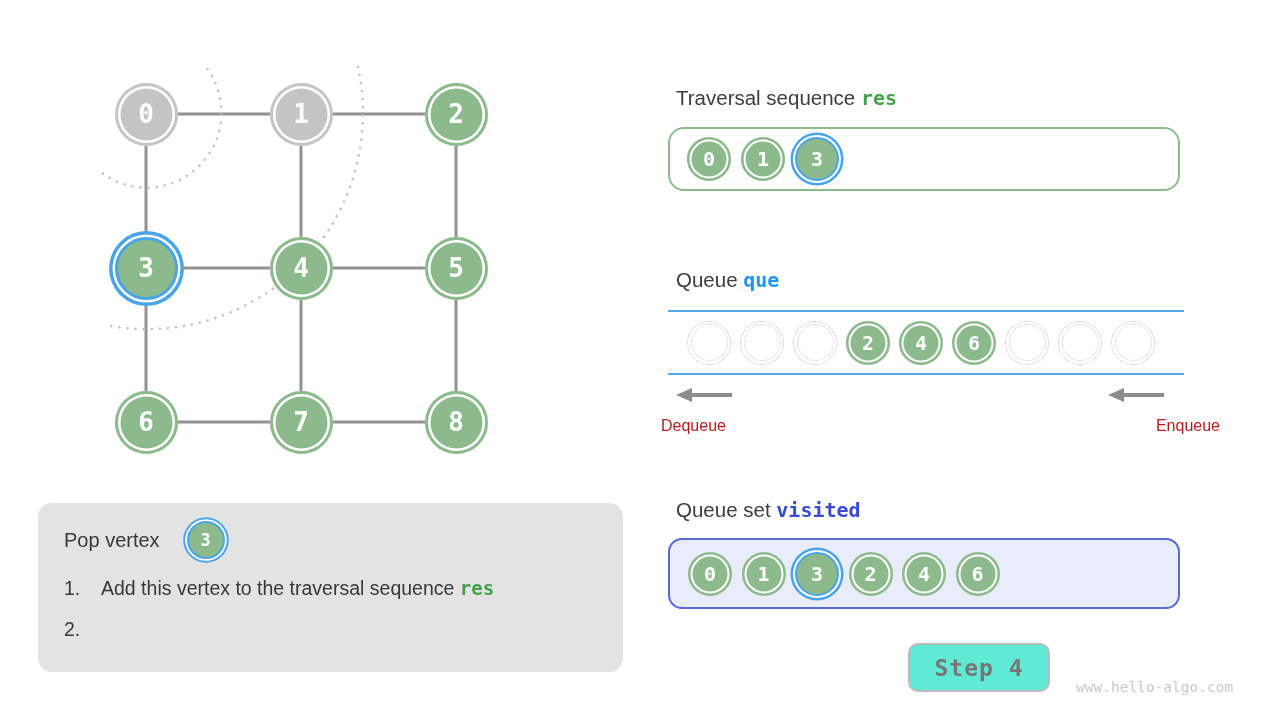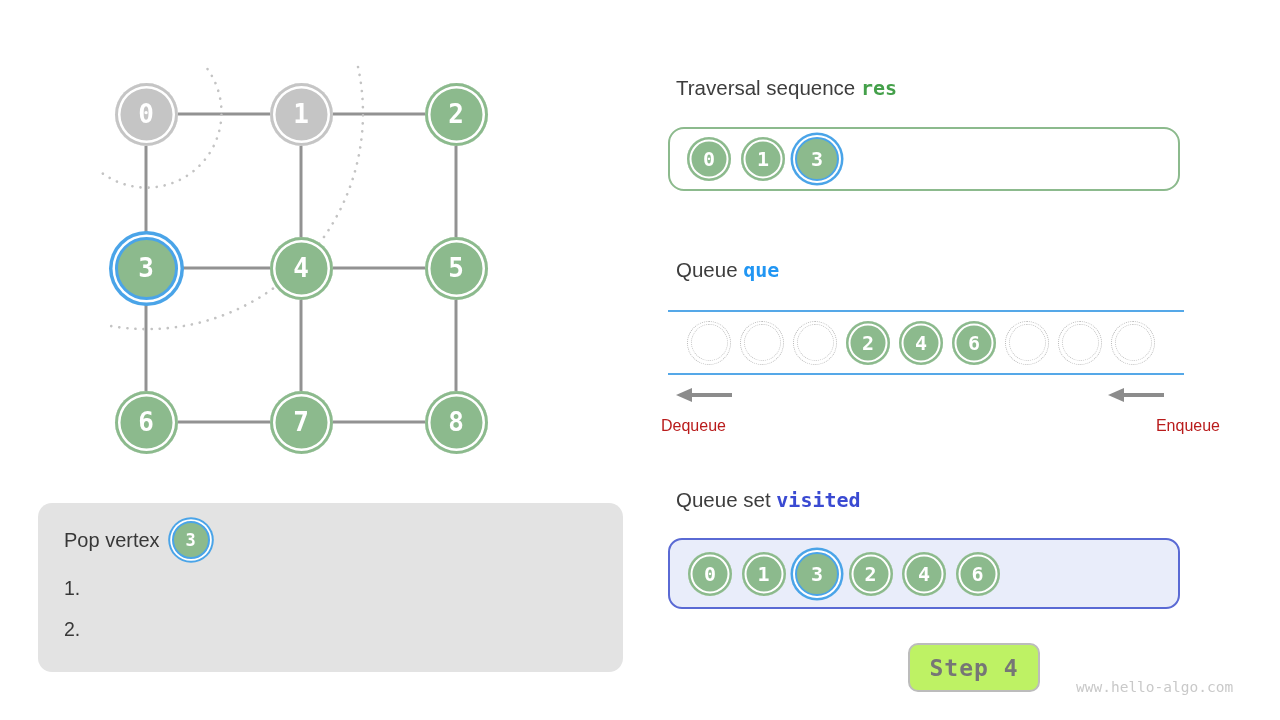--- a/index.html
+++ b/index.html
@@ -46,27 +46,27 @@
     content:"";position:absolute;inset:2.5px;border-radius:50%;border:1.5px dotted #c3c3c3;
   }
   .chip.sm{width:38px;height:38px;font-size:17px;}
   .chip.sm.active{border-width:2px;box-shadow:0 0 0 1.8px #ffffff, 0 0 0 3.8px #4aa4e8;}
 
   
   #explain-box{
     left:38px;top:503px;width:585px;height:169px;background:#e3e3e3;border-radius:14px;
     box-sizing:border-box;padding:14px 26px 0 26px;color:#383838;
   }
-  #explain-intro{display:flex;align-items:center;gap:12px;font-size:20px;height:46px;}
+  #explain-intro{display:flex;align-items:center;gap:27px;font-size:20px;height:46px;}
   .explain-row{display:flex;font-size:19.5px;line-height:1.52;margin-top:11px;}
   .explain-num{width:37px;flex:0 0 auto;}
   .explain-text .code{font-size:19px;}
 
   
-  .sec-title{font-size:20.5px;color:#3d3d3d;white-space:nowrap;}
+  .sec-title{font-size:20.5px;color:#3d3d3d;white-space:nowrap;margin-top:10px;}
   .sec-title .code{font-size:20px;}
 
   #res-title{left:676px;top:76px;}
   #res-box{
     left:668px;top:127px;width:512px;height:64px;border:2px solid #8cba8d;border-radius:16px;
     box-sizing:border-box;display:flex;align-items:center;gap:10px;padding-left:17px;
   }
 
   #que-title{left:676px;top:258px;}
   #que-box{
@@ -80,21 +80,21 @@
   #enqueue-label{left:1130px;top:417px;width:90px;text-align:right;}
 
   #visited-title{left:676px;top:488px;}
   #visited-box{
     left:668px;top:538px;width:512px;height:71px;background:#e9edfa;
     border:2px solid #5a6ad4;border-radius:14px;box-sizing:border-box;
     display:flex;align-items:center;gap:9.5px;padding-left:18px;
   }
 
   #step-button{
-    left:908px;top:643px;width:132px;height:49px;background:#bef264;
+    left:908px;top:643px;width:142px;height:49px;background:#5eead4;
     border:2px solid #bcbcbc;border-radius:10px;box-sizing:border-box;
     display:flex;align-items:center;justify-content:center;
     font-family:"DejaVu Sans Mono", monospace;font-weight:bold;font-size:23px;color:#767676;
     letter-spacing:1px;cursor:pointer;
   }
   #watermark{
     left:1076px;top:679px;font-family:"DejaVu Sans Mono", monospace;
     font-size:14.5px;color:#c9c9c9;text-align:right;
   }
 </style>
@@ -131,20 +131,21 @@
   </div>
 
 <div class="abs" id="explain-box">
   <div id="explain-intro">
     <span>Pop vertex</span>
     <div class="chip sm active">3</div>
   </div>
   <div id="explain-list">
       <div class="explain-row">
         <span class="explain-num">1.</span>
+        <span class="explain-text">Add this vertex to the traversal sequence <span class="code" style="color: rgb(68, 160, 74);">res</span></span>
       </div>
       <div class="explain-row">
         <span class="explain-num">2.</span>
       </div>
     </div>
 </div>
 
 <div class="abs sec-title" id="res-title">
   <span>Traversal sequence</span>
   <span class="code" id="res-code" style="color: rgb(68, 160, 74);">res</span>

